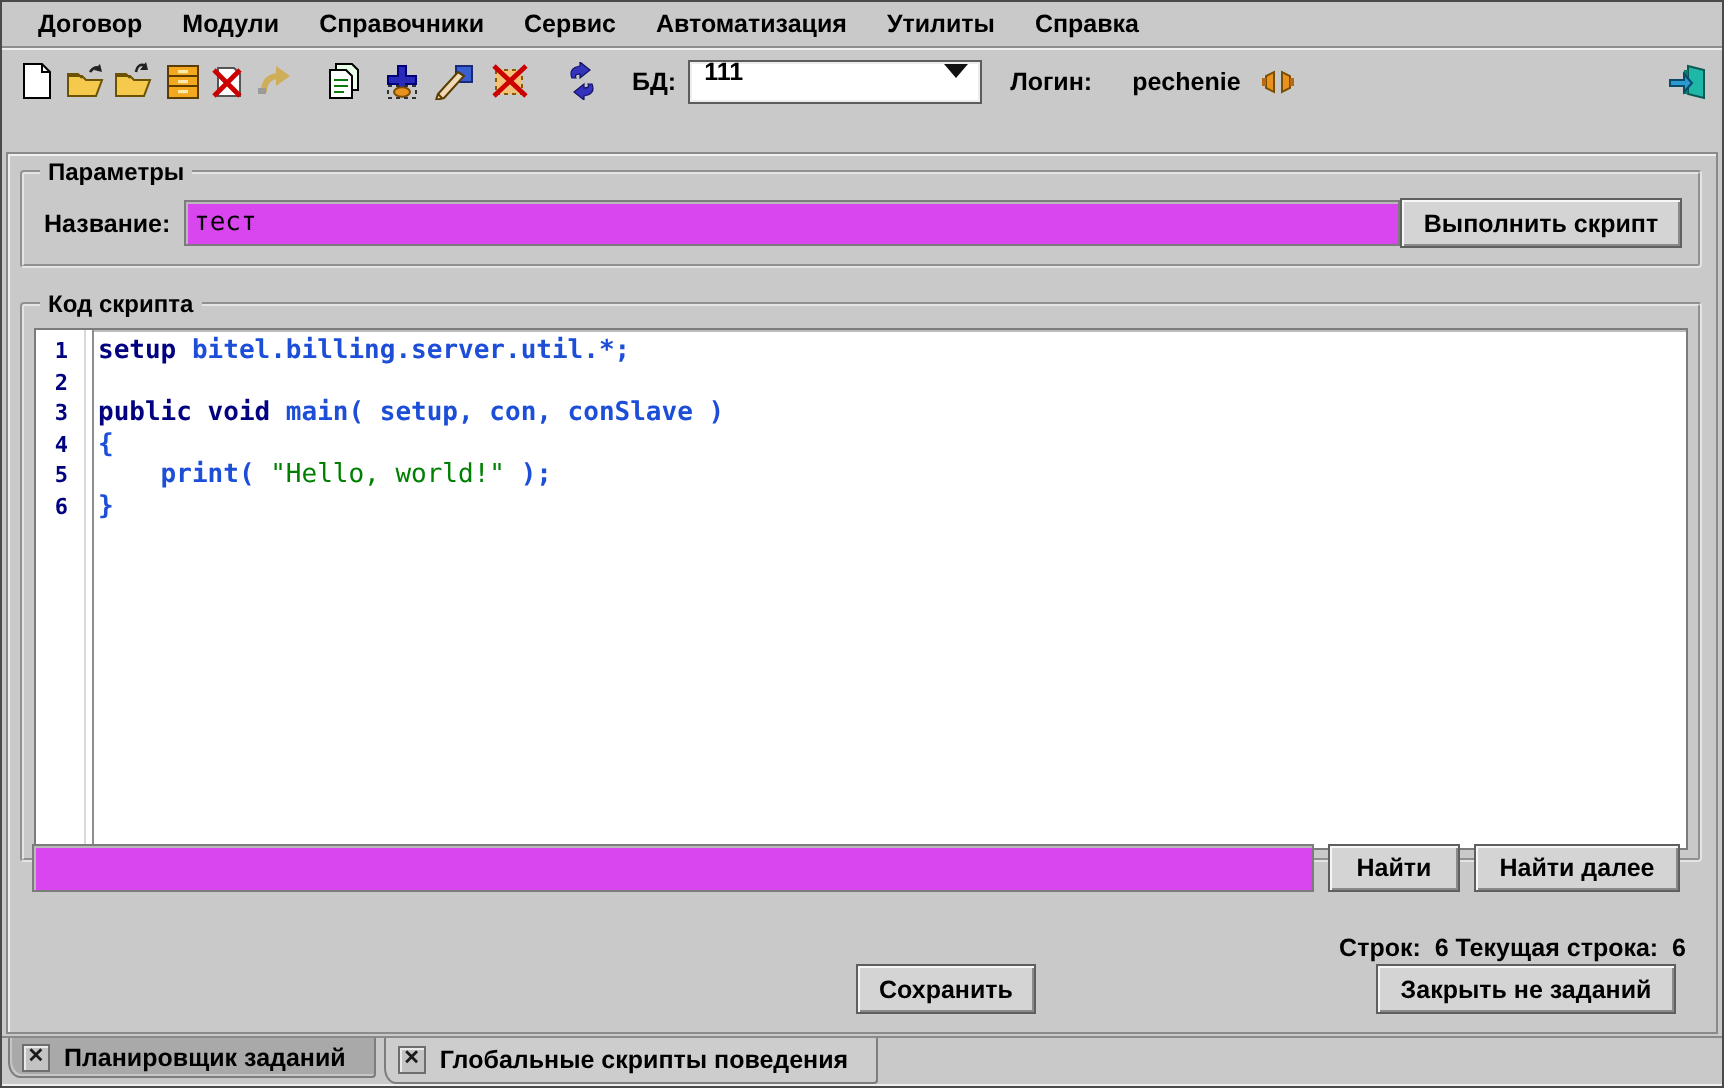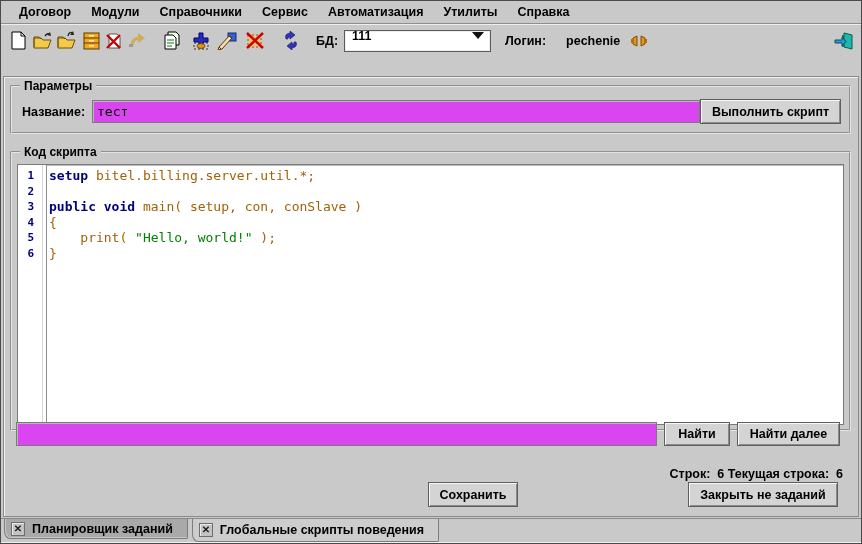--- a/index.html
+++ b/index.html
@@ -96,21 +96,21 @@
   }
   .code-lines { position:absolute; left:0; top:3px; right:0; }
   .code-line { display:flex; height:15.5px; line-height:15.5px; white-space:pre; }
   .line-num {
     width:24px; text-align:right; padding-right:8px; flex:none;
     font-weight:bold; font-size:11px; color:#000080;
   }
   .line-text { padding-left:7px; }
   .seg-keyword { color:#000080; font-weight:bold; }
   .seg-string  { color:#008000; }
-  .seg-plain   { color:#a16207; }
+  .seg-plain   { color:#1d4ed8;font-weight:bold; }
 
   
   .search-input { position:absolute; left:12px; top:345px; width:641px; height:24px; }
   .find-btn      { position:absolute; left:660px; top:345px; width:66px;  height:24px; }
   .find-next-btn { position:absolute; left:733px; top:345px; width:103px; height:24px; }
 
   
   .statusline { position:absolute; right:15px; top:376px; font-weight:bold; white-space:pre; }
 
   

